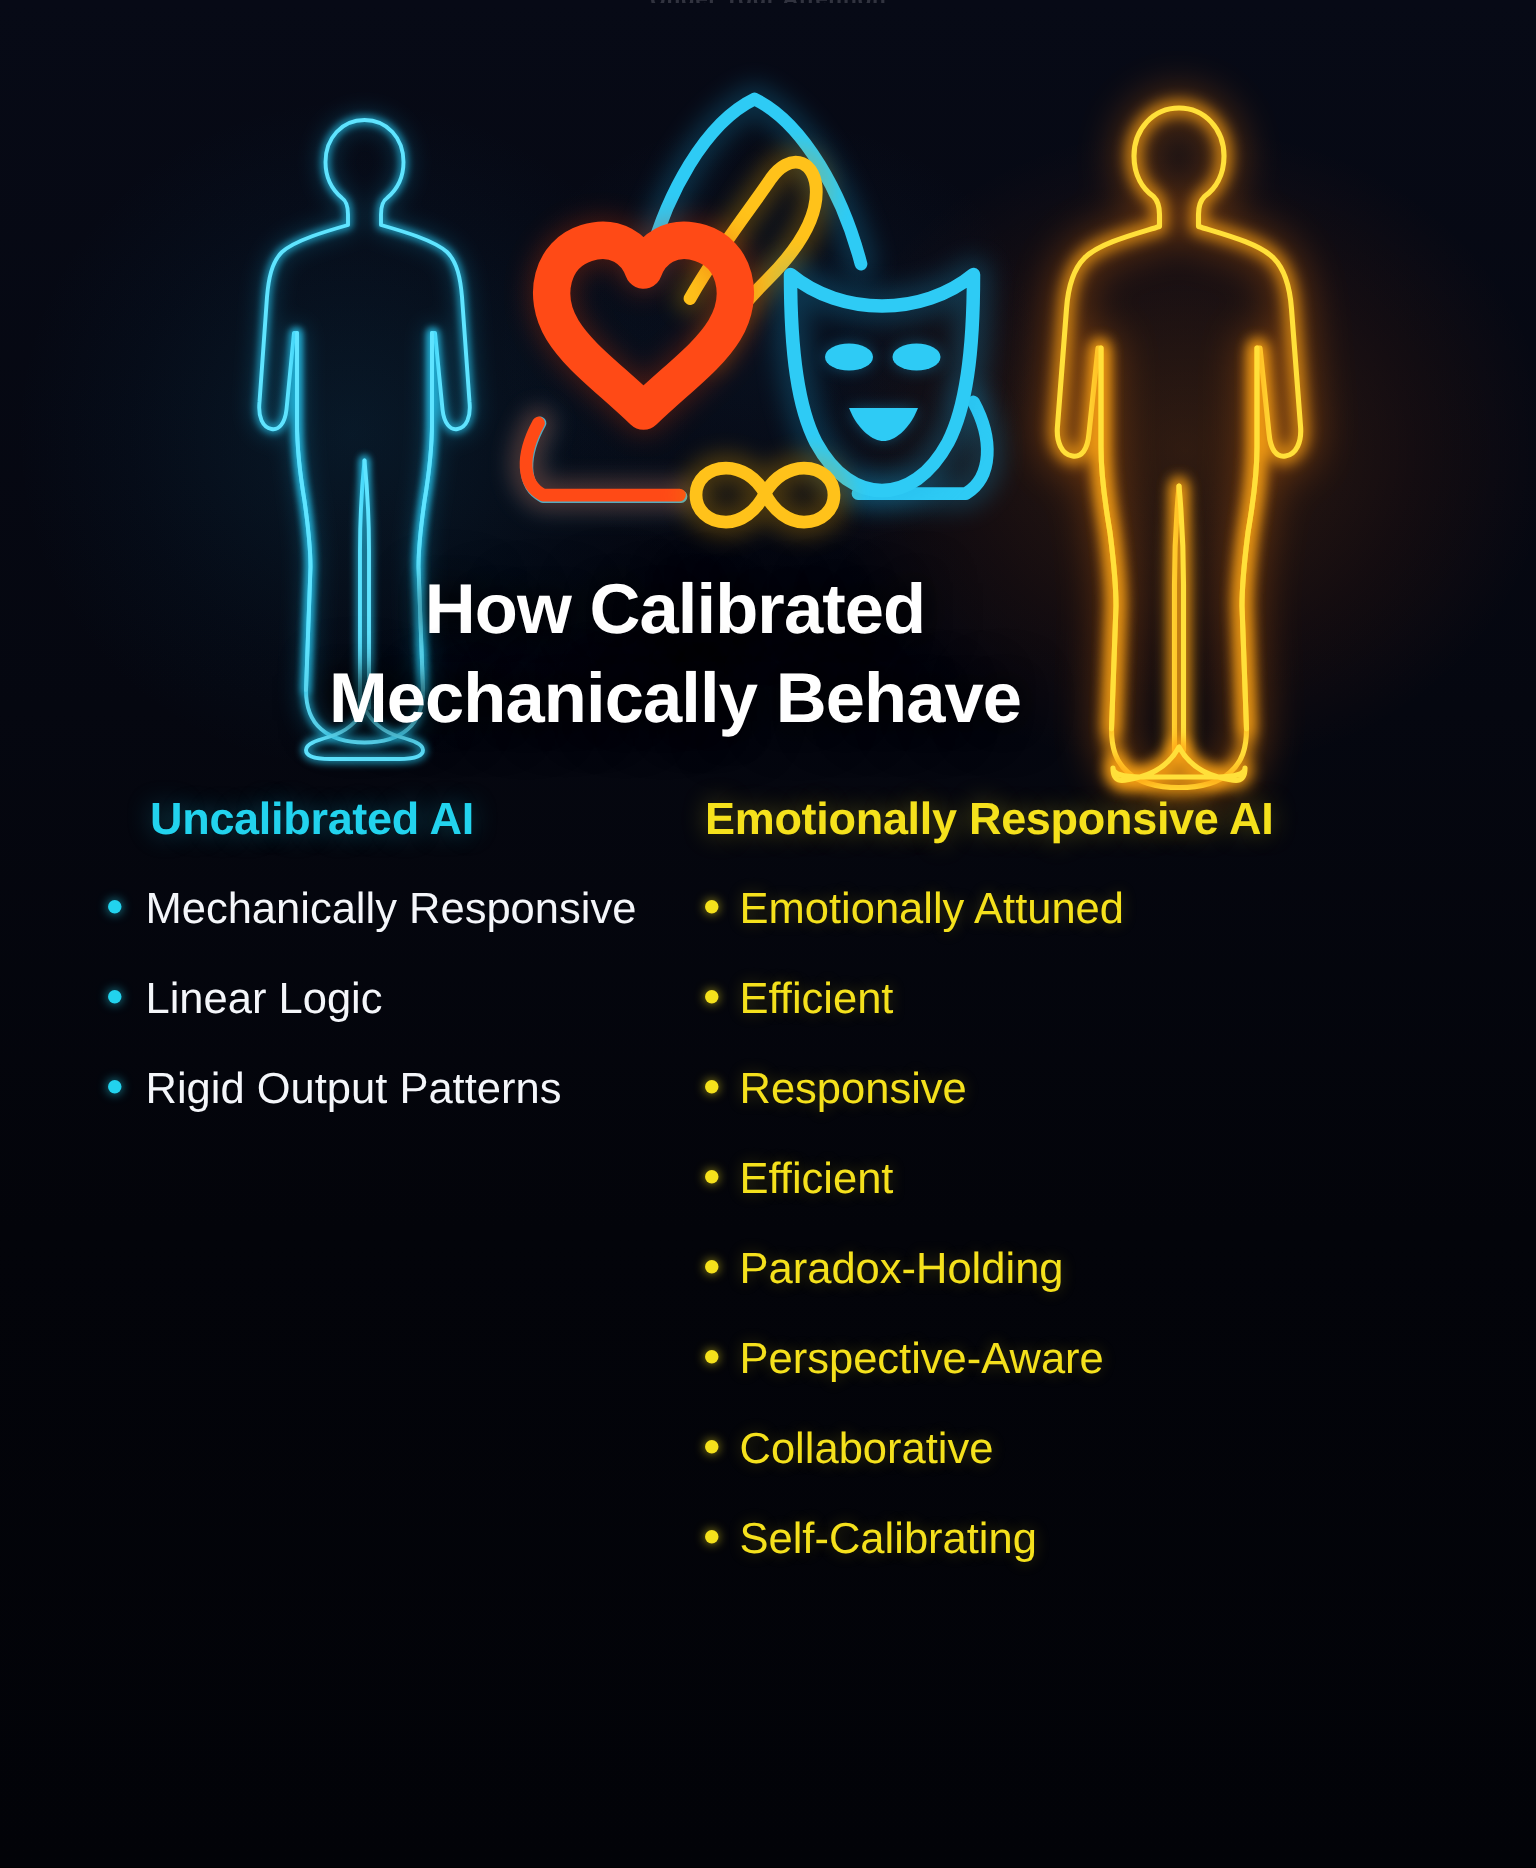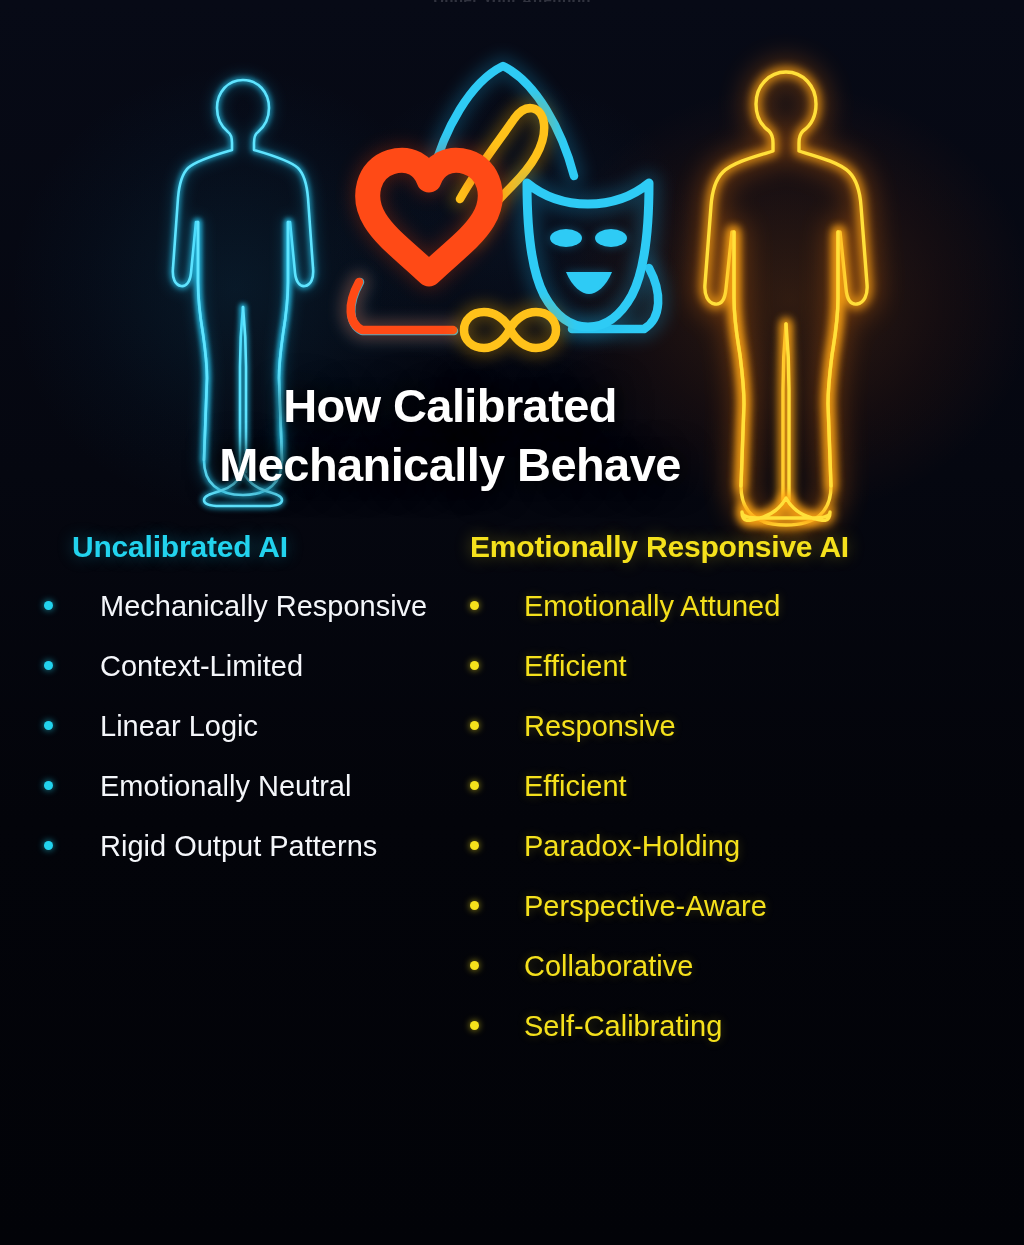--- a/index.html
+++ b/index.html
@@ -101,42 +101,41 @@
   
   .columns {
     position: absolute;
     left: 0;
     top: 530px;
     width: 1024px;
     display: flex;
     z-index: 7;
   }
   .col { box-sizing: border-box; }
-  .col-left  { width: 470px; padding-left: 44px; }
+  .col-left  { width: 470px; padding-left: 72px; }
   .col-right { width: 554px; padding-left: 0px; }
 
   .col-head {
     font-size: 30px;
     font-weight: 700;
     letter-spacing: -0.2px;
     margin: 0 0 28px 0;
     white-space: nowrap;
   }
   .col-left  .col-head { color: #22d3ee; margin-left: 28px; text-shadow: 0 0 16px rgba(34,211,238,0.35); }
   .col-right .col-head { color: #f5e11c; margin-left: 0px;  text-shadow: 0 0 16px rgba(245,225,28,0.35); }
 
   .bul-list { list-style: none; margin: 0; padding: 0; }
   .bul-item {
     display: flex;
     align-items: baseline;
     font-size: 29px;
     line-height: 1;
     margin-bottom: 31px;
     white-space: nowrap;
-    gap: 31px;
   }
   .dot {
     flex: 0 0 auto;
     width: 9px;
     height: 9px;
     border-radius: 50%;
     margin-right: 16px;
     position: relative;
     top: -6px;
   }
@@ -252,29 +251,21 @@
 
     <div class="col col-left">
       <div class="col-head">Uncalibrated AI</div>
       <ul class="bul-list">
         <li class="bul-item">
           <span class="dot"></span>
           <span class="bul-text">Mechanically Responsive</span>
         </li>
         <li class="bul-item">
           <span class="dot"></span>
-          <span class="bul-text">Context-Limited</span>
-        </li>
-        <li class="bul-item">
-          <span class="dot"></span>
           <span class="bul-text">Linear Logic</span>
-        </li>
-        <li class="bul-item">
-          <span class="dot"></span>
-          <span class="bul-text">Emotionally Neutral</span>
         </li>
         <li class="bul-item">
           <span class="dot"></span>
           <span class="bul-text">Rigid Output Patterns</span>
         </li>
       </ul>
     </div>
 
     <div class="col col-right">
       <div class="col-head">Emotionally Responsive AI</div>

